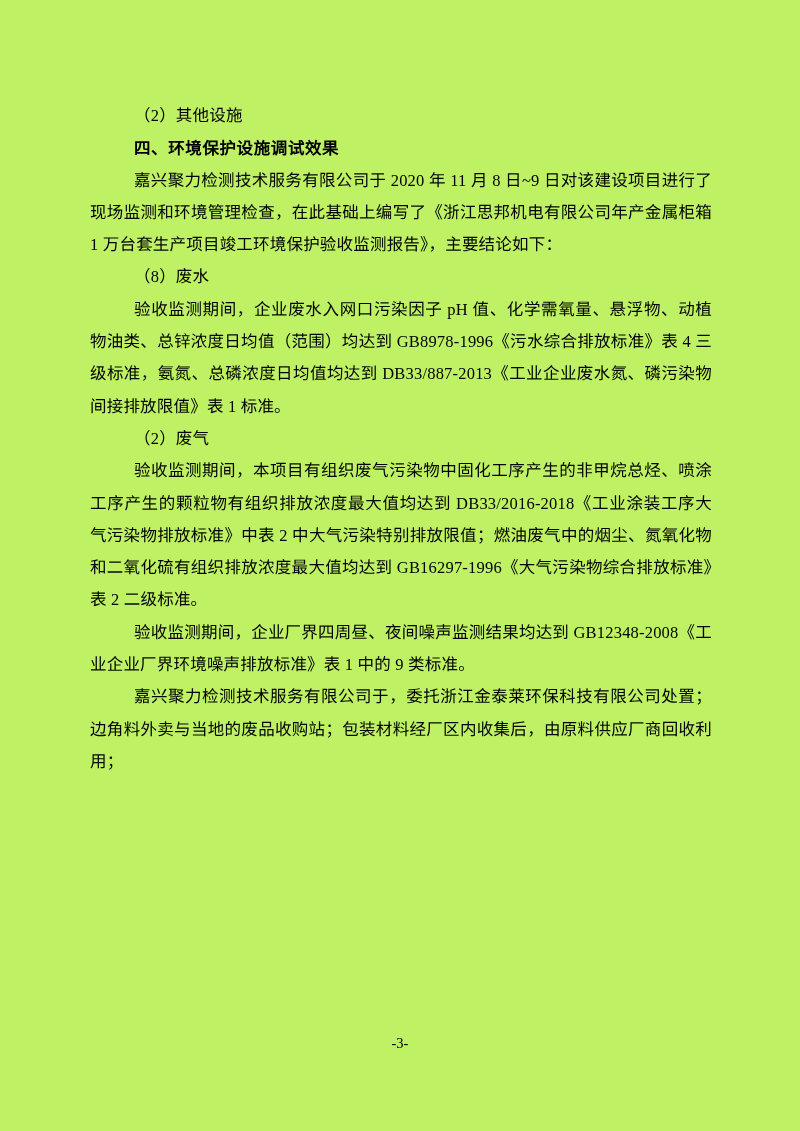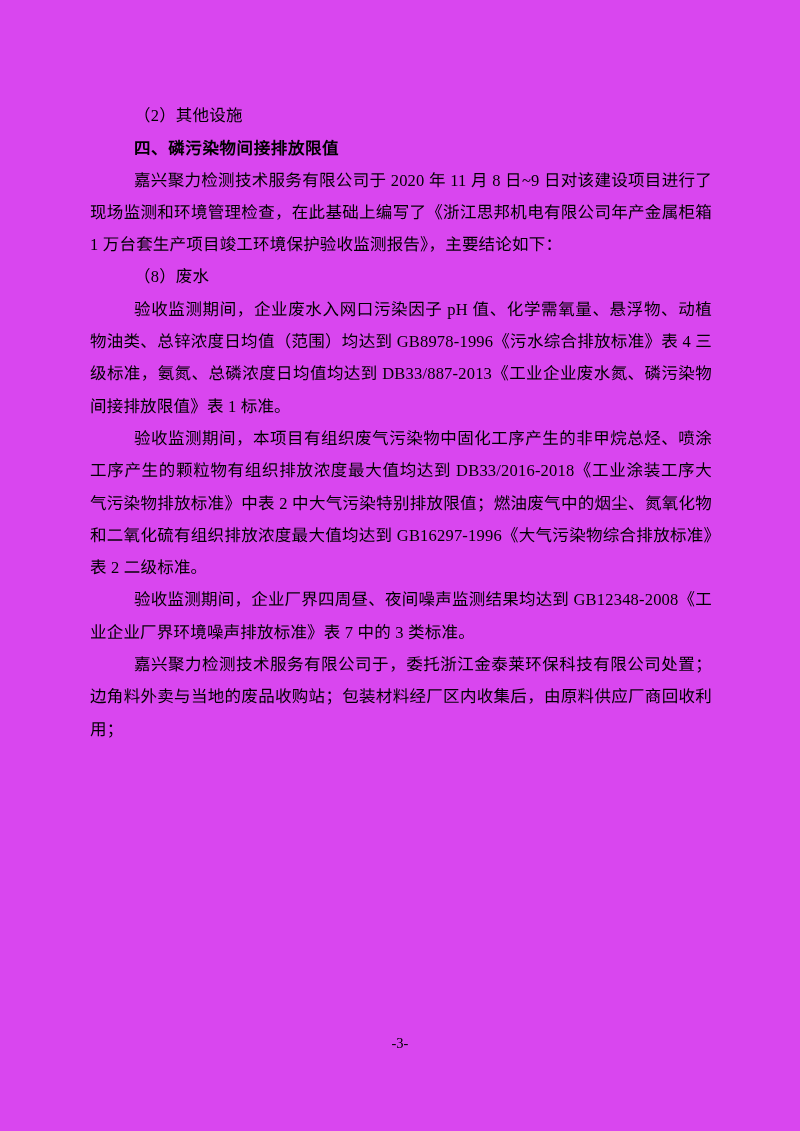--- a/index.html
+++ b/index.html
@@ -4,21 +4,21 @@
 <style>
   html, body {
     margin: 0;
     padding: 0;
     background: #ffffff;
   }
   .page {
     position: relative;
     width: 800px;
     height: 1131px;
-    background: #d946ef;
+    background: #bef264;
     overflow: hidden;
     font-family: "Liberation Serif", "DejaVu Serif", serif;
     color: #000000;
   }
   .content {
     position: absolute;
     left: 90px;
     top: 100px;
     width: 622px;
     font-size: 16.5px;
@@ -46,25 +46,26 @@
     font-size: 14.5px;
     line-height: 18px;
   }
 </style>
 </head>
 <body>
 
 <div class="page">
   <div class="content">
     <p class="para">（2）其他设施</p>
-    <p class="para heading-bold">四、磷污染物间接排放限值</p>
+    <p class="para heading-bold">四、环境保护设施调试效果</p>
     <p class="para">嘉兴聚力检测技术服务有限公司于 2020 年 11 月 8 日~9 日对该建设项目进行了现场监测和环境管理检查，在此基础上编写了《浙江思邦机电有限公司年产金属柜箱 1 万台套生产项目竣工环境保护验收监测报告》，主要结论如下：</p>
     <p class="para">（8）废水</p>
     <p class="para">验收监测期间，企业废水入网口污染因子 pH 值、化学需氧量、悬浮物、动植物油类、总锌浓度日均值（范围）均达到 GB8978-1996《污水综合排放标准》表 4 三级标准，氨氮、总磷浓度日均值均达到 DB33/887-2013《工业企业废水氮、磷污染物间接排放限值》表 1 标准。</p>
+    <p class="para">（2）废气</p>
     <p class="para">验收监测期间，本项目有组织废气污染物中固化工序产生的非甲烷总烃、喷涂工序产生的颗粒物有组织排放浓度最大值均达到 DB33/2016-2018《工业涂装工序大气污染物排放标准》中表 2 中大气污染特别排放限值；燃油废气中的烟尘、氮氧化物和二氧化硫有组织排放浓度最大值均达到 GB16297-1996《大气污染物综合排放标准》表 2 二级标准。</p>
-    <p class="para">验收监测期间，企业厂界四周昼、夜间噪声监测结果均达到 GB12348-2008《工业企业厂界环境噪声排放标准》表 7 中的 3 类标准。</p>
+    <p class="para">验收监测期间，企业厂界四周昼、夜间噪声监测结果均达到 GB12348-2008《工业企业厂界环境噪声排放标准》表 1 中的 9 类标准。</p>
     <p class="para">嘉兴聚力检测技术服务有限公司于，委托浙江金泰莱环保科技有限公司处置；边角料外卖与当地的废品收购站；包装材料经厂区内收集后，由原料供应厂商回收利用；</p>
   </div>
 
   <div class="footer">
     <span>-3-</span>
   </div>
 </div>
 
 </body></html>

